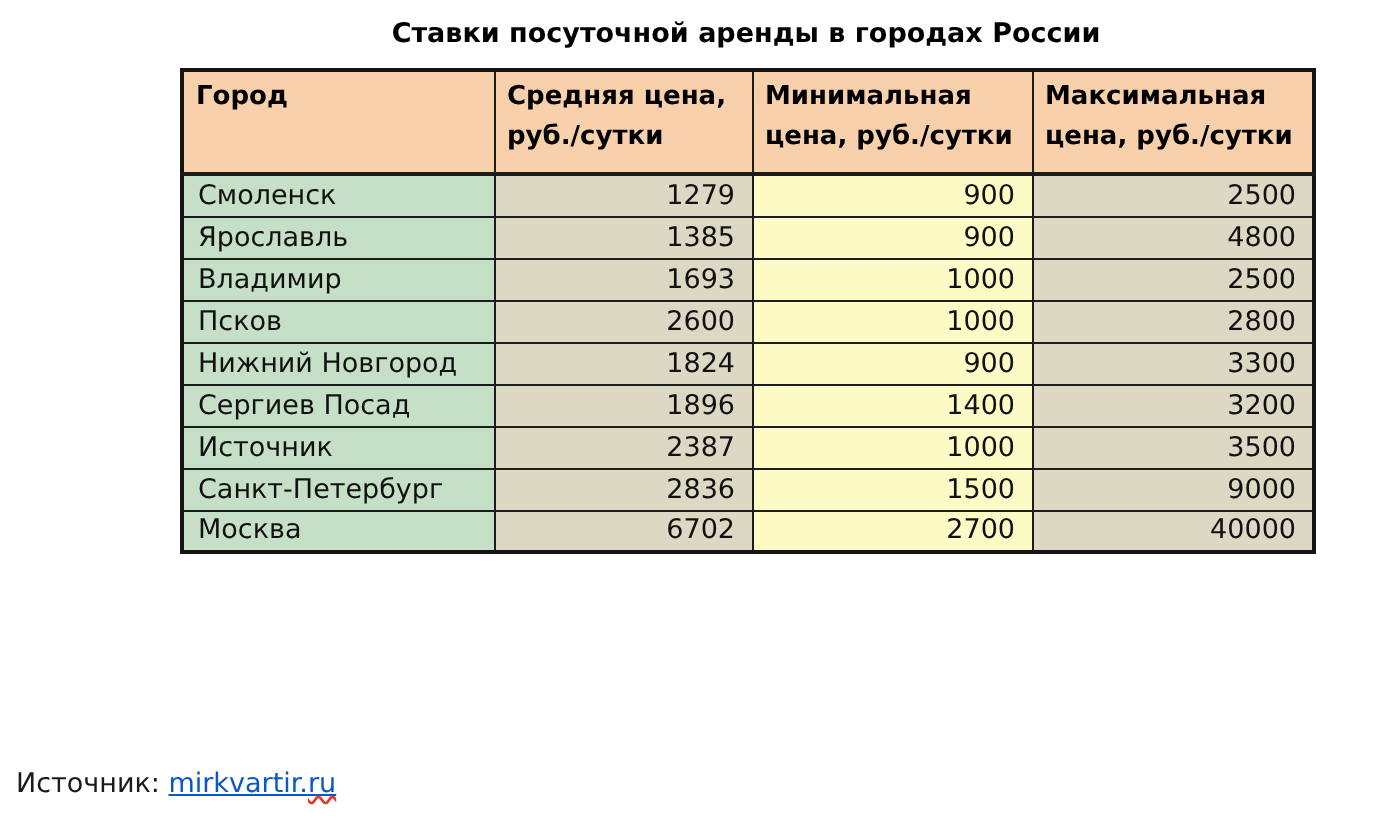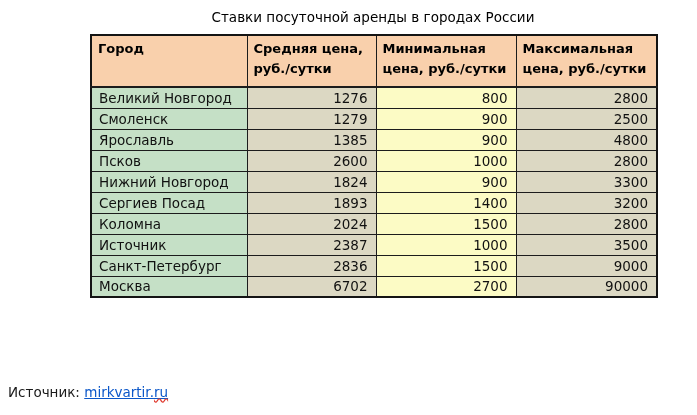--- a/index.html
+++ b/index.html
@@ -4,21 +4,21 @@
 <style>
   * { margin:0; padding:0; box-sizing:border-box; }
   html,body { background:#ffffff; }
   .page {
     position:relative; width:697px; height:415px; background:#ffffff;
     font-family:"DejaVu Sans","Liberation Sans",sans-serif; color:#0d0d0d;
     overflow:hidden;
   }
   .chart-title {
     position:absolute; left:90px; top:9px; width:566px;
-    text-align:center; font-size:13.5px; font-weight:normal; color:#000000;
+    text-align:center; font-size:13.5px; font-weight:bold; color:#000000;
   }
   table.rates {
     position:absolute; left:90px; top:34px; width:566px;
     border-collapse:collapse; table-layout:fixed;
     border:2.5px solid #141414;
     font-size:13.5px;
     padding-left:20px;
   }
   col.c-city { width:156px; }
   col.c-avg  { width:129px; }
@@ -67,78 +67,72 @@
     <thead>
       <tr>
         <th>Город</th>
         <th>Средняя цена, руб./сутки</th>
         <th>Минимальная цена, руб./сутки</th>
         <th>Максимальная цена, руб./сутки</th>
       </tr>
     </thead>
     <tbody>
       <tr>
-        <td class="city">Великий Новгород</td>
-        <td class="avg">1276</td>
-        <td class="min">800</td>
-        <td class="max">2800</td>
-      </tr>
-      <tr>
         <td class="city">Смоленск</td>
         <td class="avg">1279</td>
         <td class="min">900</td>
         <td class="max">2500</td>
       </tr>
       <tr>
         <td class="city">Ярославль</td>
         <td class="avg">1385</td>
         <td class="min">900</td>
         <td class="max">4800</td>
+      </tr>
+      <tr>
+        <td class="city">Владимир</td>
+        <td class="avg">1693</td>
+        <td class="min">1000</td>
+        <td class="max">2500</td>
       </tr>
       <tr>
         <td class="city">Псков</td>
         <td class="avg">2600</td>
         <td class="min">1000</td>
         <td class="max">2800</td>
       </tr>
       <tr>
         <td class="city">Нижний Новгород</td>
         <td class="avg">1824</td>
         <td class="min">900</td>
         <td class="max">3300</td>
       </tr>
       <tr>
         <td class="city">Сергиев Посад</td>
-        <td class="avg">1893</td>
+        <td class="avg">1896</td>
         <td class="min">1400</td>
         <td class="max">3200</td>
-      </tr>
-      <tr>
-        <td class="city">Коломна</td>
-        <td class="avg">2024</td>
-        <td class="min">1500</td>
-        <td class="max">2800</td>
       </tr>
       <tr>
         <td class="city">Источник</td>
         <td class="avg">2387</td>
         <td class="min">1000</td>
         <td class="max">3500</td>
       </tr>
       <tr>
         <td class="city">Санкт-Петербург</td>
         <td class="avg">2836</td>
         <td class="min">1500</td>
         <td class="max">9000</td>
       </tr>
       <tr>
         <td class="city">Москва</td>
         <td class="avg">6702</td>
         <td class="min">2700</td>
-        <td class="max">90000</td>
+        <td class="max">40000</td>
       </tr>
     </tbody>
   </table>
 
   <div class="source-line">
     <span>Источник:</span>
     <a href="#"><span>mirkvartir.</span><span class="tld">ru</span></a>
   </div>
 
 </div>

